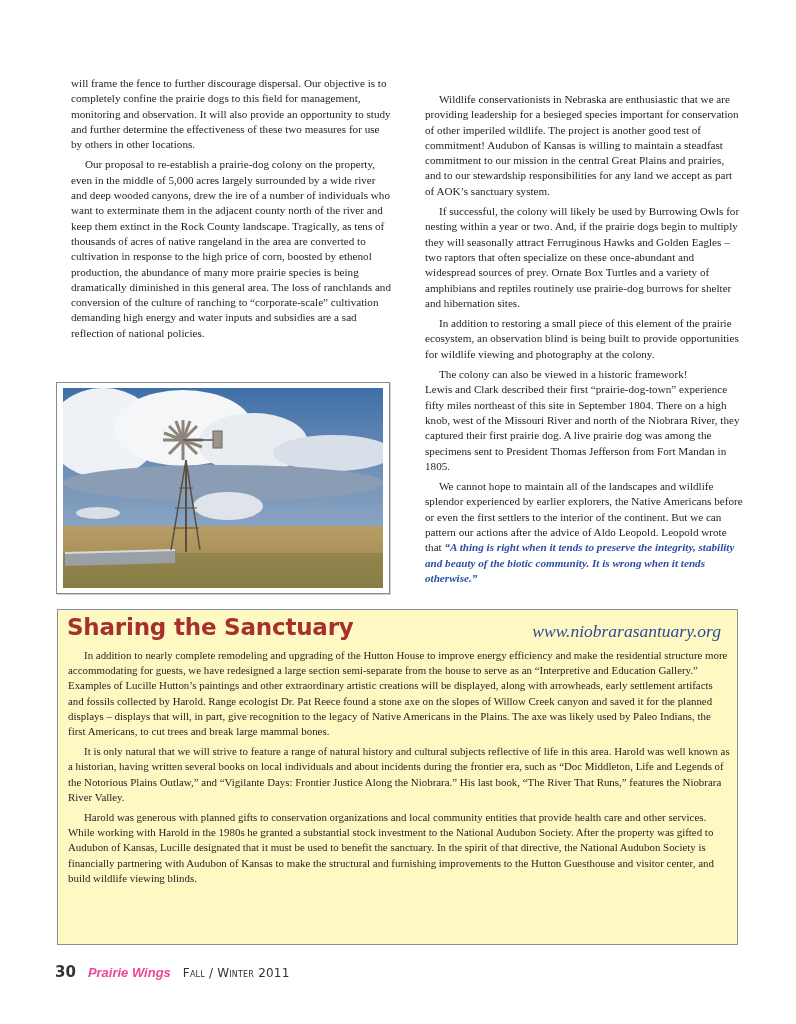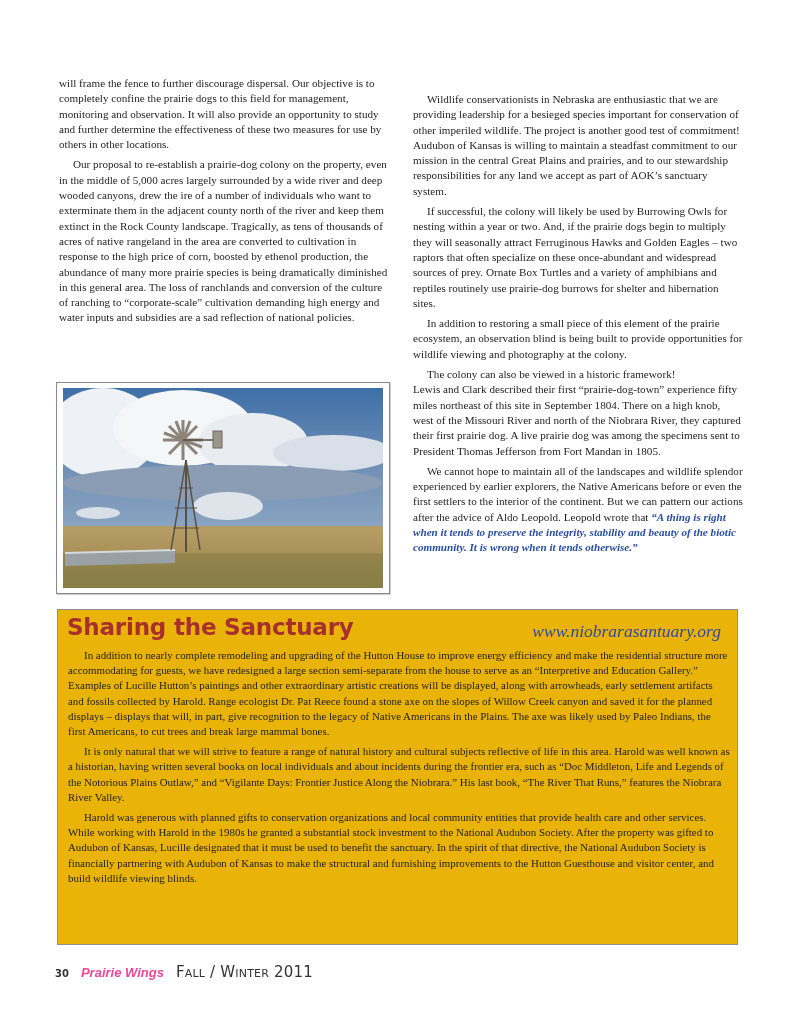--- a/index.html
+++ b/index.html
@@ -1,44 +1,44 @@
 <!DOCTYPE html>
 <html><head>
 <meta charset="utf-8">
 <style>
   html, body { margin:0; padding:0; background:#ffffff; }
   body { width:796px; height:1024px; position:relative; overflow:hidden;
          font-family:"Liberation Serif","DejaVu Serif",serif; color:#1e1e1e; }
   .col { position:absolute; font-size:11.15px; line-height:15.3px; text-align:left; }
-  .col p { margin:0 0 5px 4px; text-indent:14px; }
+  .col p { margin:0 0 5px 16px; text-indent:14px; }
   .col p.noindent { text-indent:0; }
   #col-left { left:55px; top:76px; width:336px; }
   #col-right { left:409px; top:92px; width:334px; }
   .quote { color:#2b4ea2; font-style:italic; font-weight:bold; }
   .bold { font-weight:normal; }
 
   #photo { position:absolute; left:56px; top:382px; width:332px; height:210px;
            background:#fff; border:1px solid #8a8a8a; box-shadow:1px 1px 0 #cfcfcf; }
   #photo svg { position:absolute; left:6px; top:5px; }
 
   #sidebar { position:absolute; left:57px; top:609px; width:681px; height:336px;
-             background:#eab308; border:1.5px solid #8e8f96; box-sizing:border-box; }
+             background:#fef9c3; border:1.5px solid #8e8f96; box-sizing:border-box; }
   #sidebar-title { position:absolute; left:9px; top:4px; font-family:"DejaVu Sans","Liberation Sans",sans-serif;
              font-size:23px; font-weight:bold; color:#a7302c; letter-spacing:-0.2px; }
   #sidebar-url { position:absolute; right:16px; top:11px; font-family:"Liberation Serif","DejaVu Serif",serif;
              font-style:italic; font-size:17.5px; color:#2d4a9b;margin-left:24px; }
   #sidebar-body { position:absolute; left:10px; top:38px; width:662px; font-size:10.9px;
              line-height:15.2px; color:#1e1e1e; }
   #sidebar-body p { margin:0 0 5px 0; text-indent:16px; }
 
   #footer { position:absolute; left:55px; top:963px; height:18px; display:flex; align-items:baseline; }
-  #page-number { font-family:"DejaVu Sans","Liberation Sans",sans-serif; font-weight:bold; font-size:10px; color:#333; margin-right:12px; }
+  #page-number { font-family:"DejaVu Sans","Liberation Sans",sans-serif; font-weight:bold; font-size:15px; color:#333; margin-right:12px; }
   #pub-name { font-family:Liberation Sans, sans-serif; font-style:italic; font-weight:bold;
               font-size:13px; color:#ec4899; margin-right:12px; }
-  #issue { font-family:"DejaVu Sans","Liberation Sans",sans-serif; font-variant:small-caps; font-size:15px; color:#333; letter-spacing:0.2px; }
+  #issue { font-family:"DejaVu Sans","Liberation Sans",sans-serif; font-variant:small-caps; font-size:12px; color:#333; letter-spacing:0.2px; }
 </style>
 </head>
 <body>
 
 <div id="col-left" class="col">
   <p class="noindent">will frame the fence to further discourage dispersal. Our objective is to completely confine the prairie dogs to this field for management, monitoring and observation. It will also provide an opportunity to study and further determine the effectiveness of these two measures for use by others in other locations.</p>
   <p>Our proposal to re-establish a prairie-dog colony on the property, even in the middle of 5,000 acres largely surrounded by a wide river and deep wooded canyons, drew the ire of a number of individuals who want to exterminate  them in the adjacent county north of the river and keep them extinct in the Rock County landscape. Tragically, as tens of thousands of acres of native rangeland in the area are converted to cultivation in response to the high price of corn, boosted by ethenol production, the abundance of many more prairie species is being dramatically diminished in this general area. The loss of ranchlands and conversion of the culture of ranching to “corporate-scale” cultivation demanding high energy and water inputs and subsidies are a sad reflection of national policies.</p>
 </div>
 
 <div id="photo">

